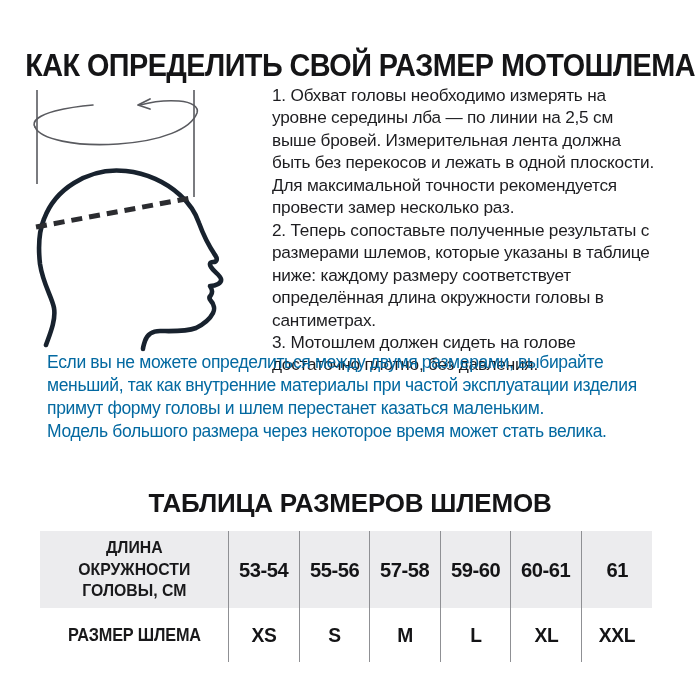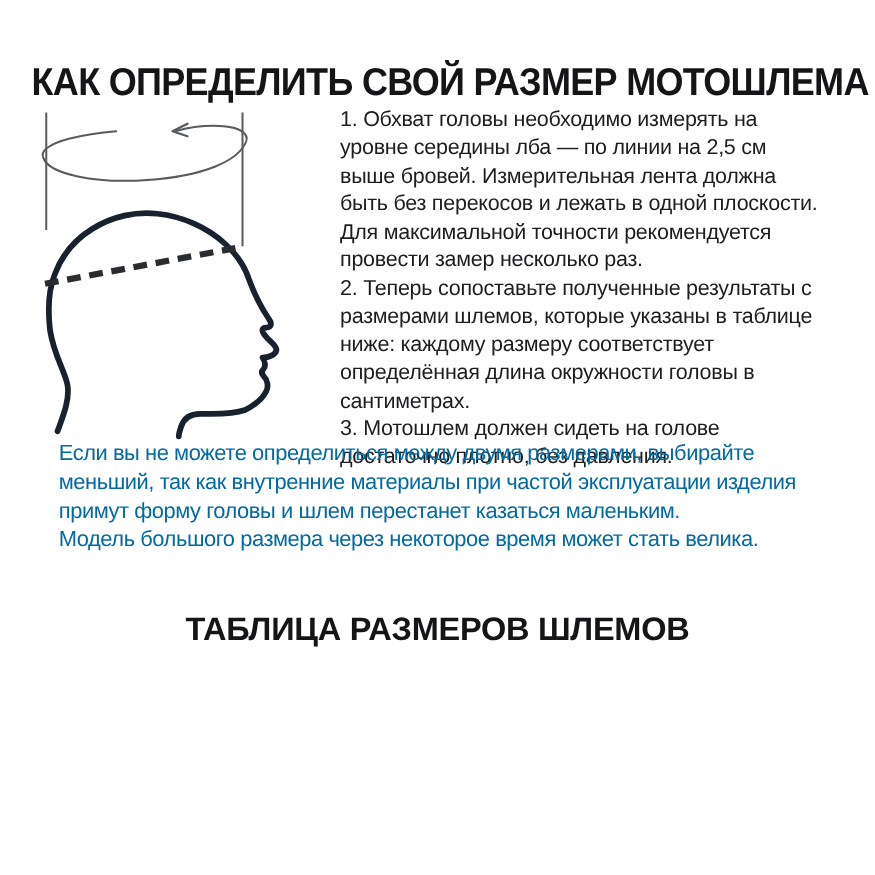--- a/index.html
+++ b/index.html
@@ -119,14 +119,34 @@
 
 <div class="note">Если вы не можете определиться между двумя размерами, выбирайте
 меньший, так как внутренние материалы при частой эксплуатации изделия
 примут форму головы и шлем перестанет казаться маленьким.
 Модель большого размера через некоторое время может стать велика.</div>
 
 <h2 class="table-title"><span>ТАБЛИЦА РАЗМЕРОВ ШЛЕМОВ</span></h2>
 
 <table class="size-table">
   <tbody>
+      <tr class="row-circ">
+    <td class="col-label"><span class="cell-label1">ДЛИНА
+ОКРУЖНОСТИ
+ГОЛОВЫ, СМ</span></td>
+    <td><span class="cell-num">53-54</span></td>
+    <td><span class="cell-num">55-56</span></td>
+    <td><span class="cell-num">57-58</span></td>
+    <td><span class="cell-num">59-60</span></td>
+    <td><span class="cell-num">60-61</span></td>
+    <td><span class="cell-num">61</span></td>
+  </tr>
+  <tr class="row-size">
+    <td class="col-label"><span class="cell-label2">РАЗМЕР ШЛЕМА</span></td>
+    <td><span class="cell-size">XS</span></td>
+    <td><span class="cell-size">S</span></td>
+    <td><span class="cell-size">M</span></td>
+    <td><span class="cell-size">L</span></td>
+    <td><span class="cell-size">XL</span></td>
+    <td><span class="cell-size">XXL</span></td>
+  </tr>
 </tbody>
   </table>
 
 </body></html>

